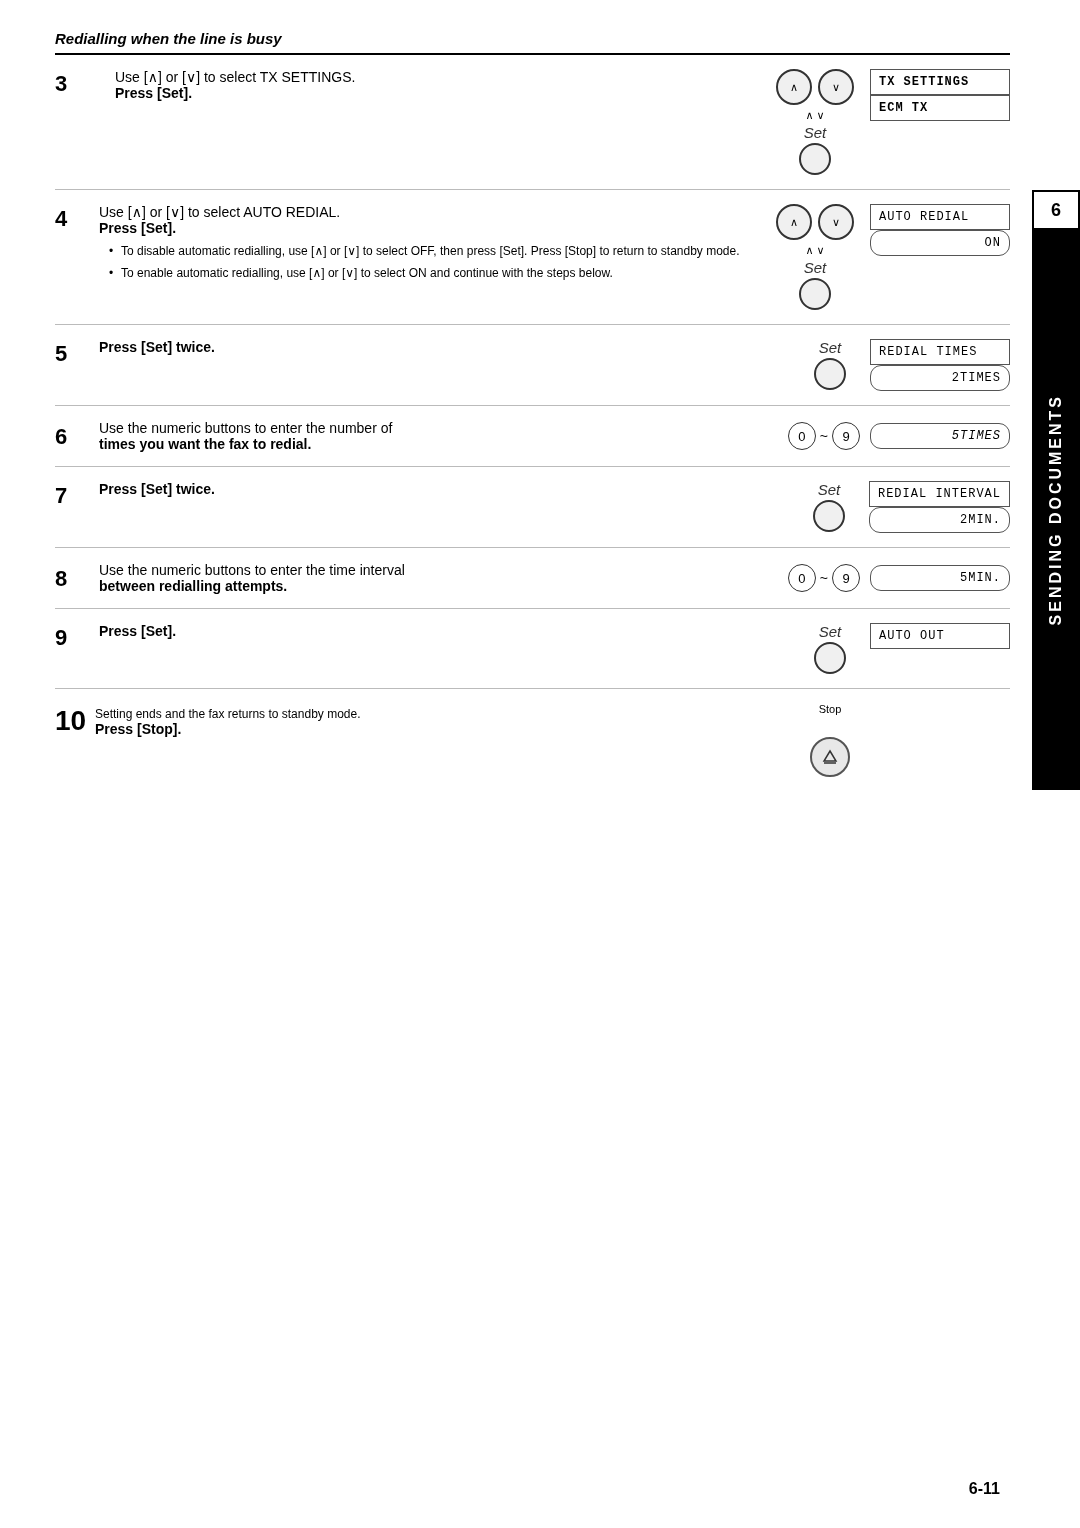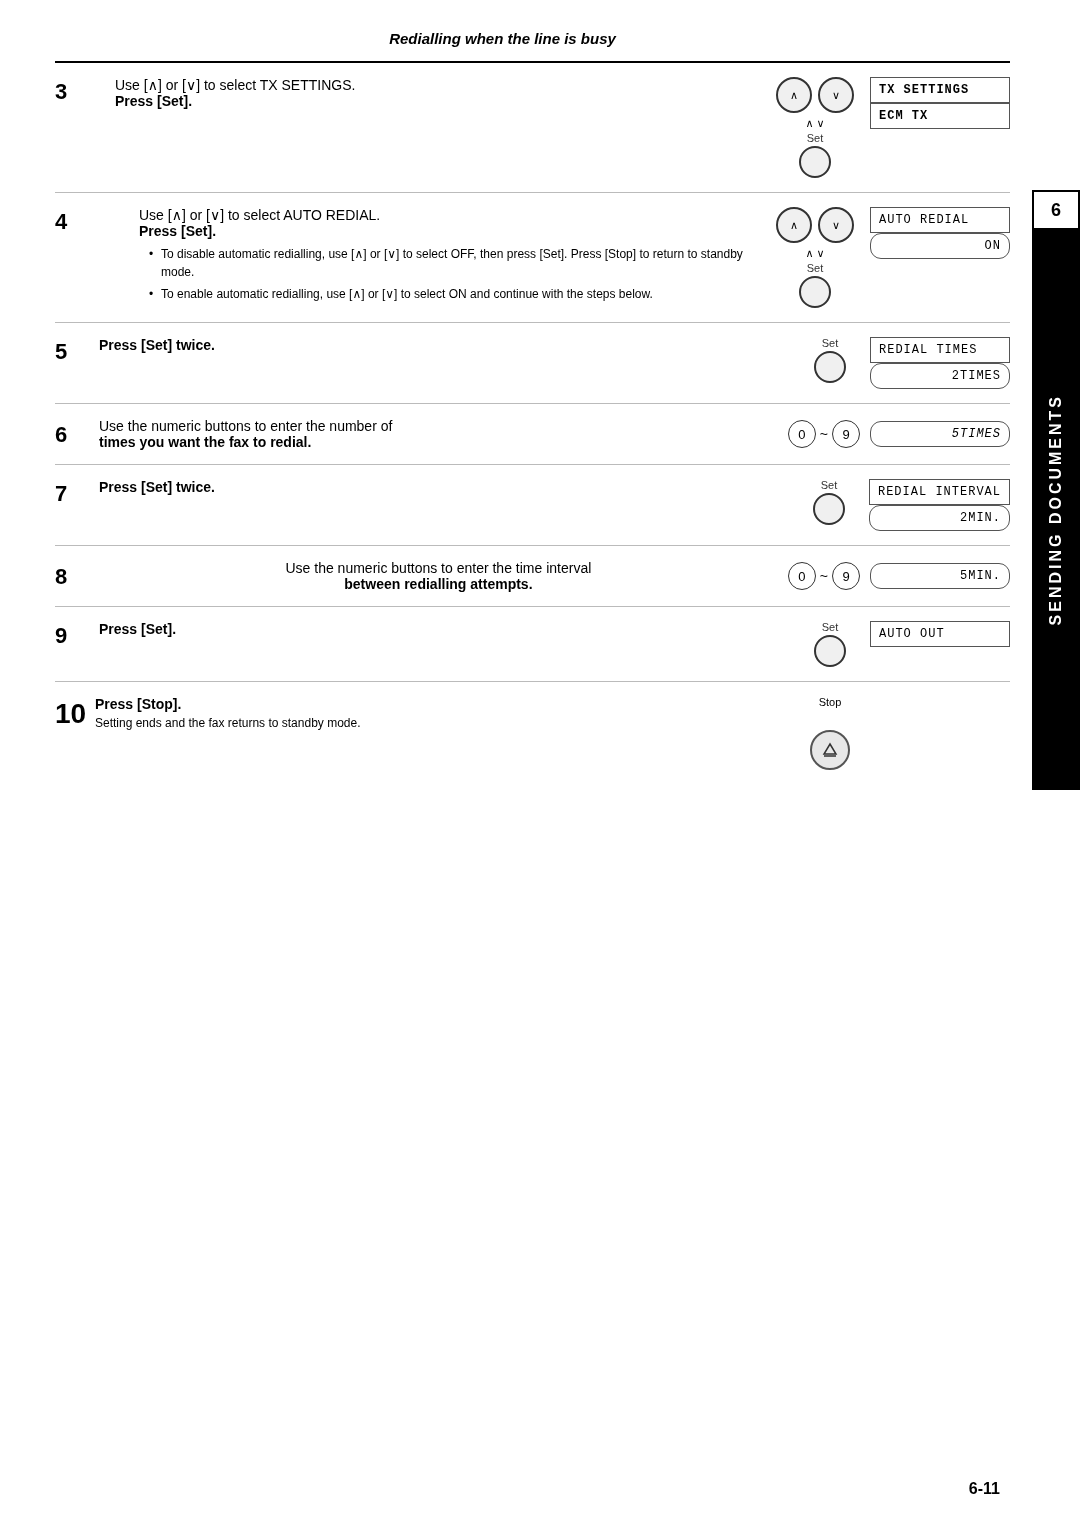--- a/index.html
+++ b/index.html
@@ -54,25 +54,25 @@
       border: 2px solid #000;
       display: flex;
       align-items: center;
       justify-content: center;
       font-size: 18px;
       font-weight: bold;
     }
 
     
     .section-title {
-      text-align: center;
+      text-align: left;
       font-style: italic;
       font-weight: bold;
       font-size: 15px;
-      margin-bottom: 14px;
+      margin-bottom: 6px;
       padding-right: 60px;
     }
 
     .top-divider {
       border: none;
       border-top: 2px solid #000;
       margin-bottom: 0;
     }
 
     .bullet-list {
@@ -133,23 +133,24 @@
       margin-bottom: 4px;
     }
 
     .arrow-label {
       font-size: 11px;
       text-align: center;
       margin-bottom: 2px;
     }
 
     .set-label {
-      font-size: 11px;
+      font-size: 15px;
       text-align: left;
       color: #333;
+      font-style: italic;
     }
 
     .set-btn {
       width: 32px;
       height: 32px;
       border-radius: 50%;
       border: 2px solid #333;
       background: #f0f0f0;
       margin-top: 2px;
     }
@@ -236,21 +237,21 @@
         <div class="set-btn"></div>
       </div>
       <div style="min-width:140px; display:flex; flex-direction:column;font-weight:bold;">
         <div class="lcd-box">TX SETTINGS</div>
         <div class="lcd-box">ECM TX</div>
       </div>
     </div>
 
     <div style="display:flex; align-items:flex-start; padding: 14px 0; border-bottom: 1px solid #bbb;">
       <div style="font-size:22px; font-weight:bold; min-width:36px; padding-top:2px;">4</div>
-      <div style="flex:1; padding-left:8px;margin-left:40px;">
+      <div style="flex:1; padding-left:8px;">
         <div style="font-size:14px;">
           <span>Use [∧] or [∨] to select AUTO REDIAL.</span><br>
           <b>Press [Set].</b>
         </div>
         <ul class="bullet-list">
           <li class="bullet-item">To disable automatic redialling, use [∧] or [∨] to select OFF, then press [Set]. Press [Stop] to return to standby mode.</li>
           <li class="bullet-item">To enable automatic redialling, use [∧] or [∨] to select ON and continue with the steps below.</li>
         </ul>
       </div>
       <div style="min-width:80px; display:flex; flex-direction:column; align-items:center; padding: 0 16px;">
@@ -313,21 +314,21 @@
         <div class="set-btn"></div>
       </div>
       <div style="min-width:140px; display:flex; flex-direction:column;">
         <div class="lcd-box">REDIAL INTERVAL</div>
         <div class="lcd-box lcd-box-right">2MIN.</div>
       </div>
     </div>
 
     <div style="display:flex; align-items:center; padding: 14px 0; border-bottom: 1px solid #bbb;">
       <div style="font-size:22px; font-weight:bold; min-width:36px; padding-top:2px;">8</div>
-      <div style="flex:1; padding-left:8px;text-align:center;">
+      <div style="flex:1; padding-left:8px;">
         <div style="font-size:14px;">
           <span>Use the numeric buttons to enter the time interval</span><br>
           <b>between redialling attempts.</b>
         </div>
       </div>
       <div style="min-width:80px; display:flex; flex-direction:column; align-items:center; padding: 0 10px;">
         <div class="num-range">
           <div class="num-circle">0</div>
           <span>~</span>
           <div class="num-circle">9</div>
@@ -350,24 +351,24 @@
       <div style="min-width:140px; display:flex; flex-direction:column;">
         <div class="lcd-box">AUTO OUT</div>
       </div>
     </div>
 
     <div style="display:flex; align-items:flex-start; padding: 14px 0;">
       <div style="font-size:22px; font-weight:bold; min-width:36px; padding-top:2px;">
         <span style="font-size:28px;">10</span>
       </div>
       <div style="flex:1; padding-left:4px;">
+        <div style="font-size:12px; margin-top:4px;">Setting ends and the fax returns to standby mode.</div>
         <div style="font-size:14px;">
           <b>Press [Stop].</b>
         </div>
-        <div style="font-size:12px; margin-top:4px;">Setting ends and the fax returns to standby mode.</div>
       </div>
       <div style="min-width:80px; display:flex; flex-direction:column; align-items:center; padding: 0 16px;">
         <div class="stop-label">Stop</div>
         <div class="stop-btn">
 
           <svg width="20" height="20" viewBox="0 0 20 20">
             <polygon points="10,4 16,14 4,14" fill="none" stroke="#333" stroke-width="1.5"></polygon>
             <line x1="4" y1="16" x2="16" y2="16" stroke="#333" stroke-width="1.5"></line>
           </svg>
         </div>

